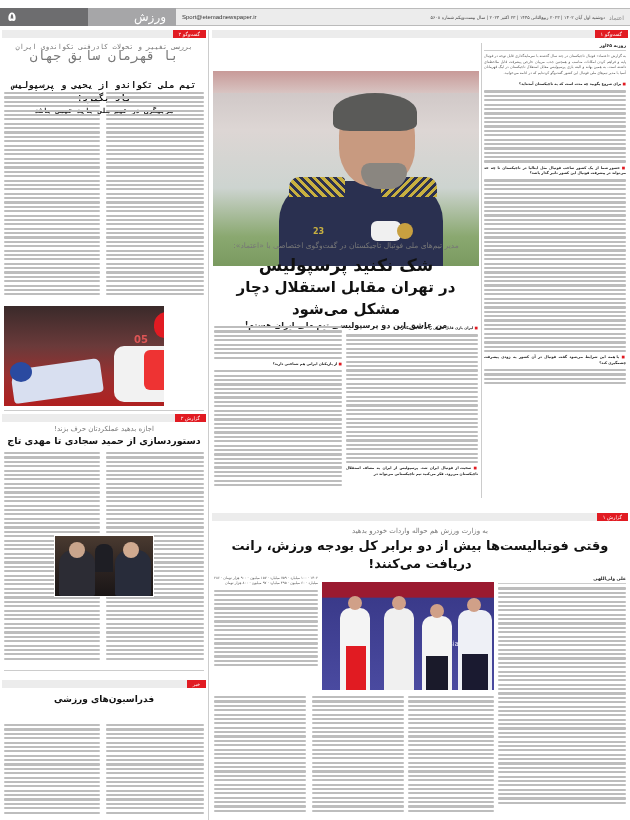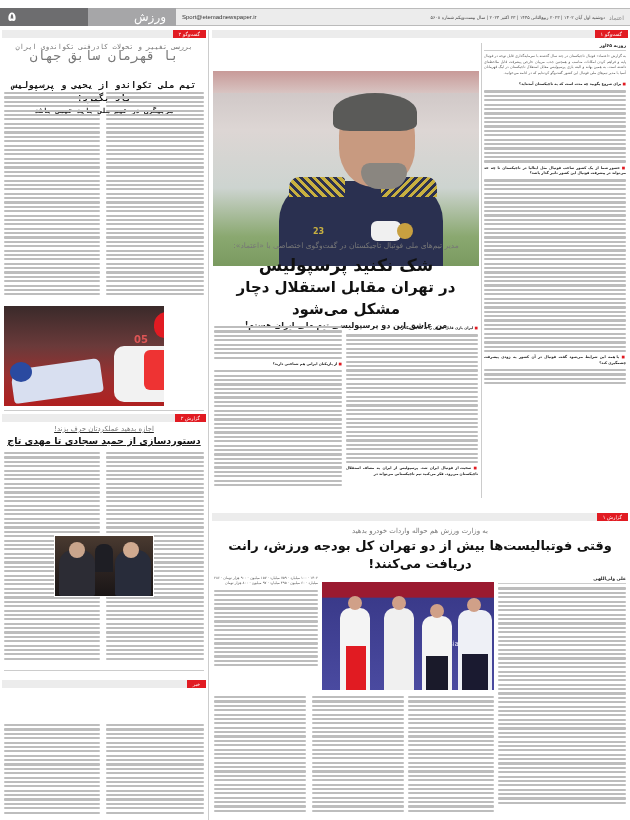--- a/index.html
+++ b/index.html
@@ -174,21 +174,21 @@
   <div style="position:absolute;left:140px;top:44px;width:28px;height:40px;background:#e33;border-radius:6px;"></div>
   <div style="position:absolute;left:150px;top:6px;width:26px;height:26px;background:#e11b22;border-radius:50% 50% 40% 40%;"></div>
   <div style="position:absolute;left:130px;top:28px;font-size:10px;color:#d55;font-weight:bold;direction:ltr;">05</div>
 </div>
 
 <div class="hrule" style="top:410px;left:4px;width:200px;"></div>
 
 <div class="label-bar" style="top:414px;left:2px;width:204px;">
   <span class="red-tag">گزارش ۲</span>
 </div>
-<div class="col" style="top:424px;left:4px;width:200px;text-decoration:underline;">
+<div class="col" style="top:424px;left:4px;width:200px;">
   <div class="subhead" style="font-size:7px;line-height:10px;">اجازه بدهید عملکردتان حرف بزند!</div>
   <div class="headline" style="font-size:9.5px;line-height:14px;">دستوردسازی از حمید سجادی تا مهدی تاج</div>
 </div>
 <div class="col" style="top:452px;left:4px;width:96px;height:215px;">
   <div class="lines">
     <span></span>
       <span></span>
       <span></span>
       <span></span>
       <span></span>
@@ -297,20 +297,21 @@
   <div style="position:absolute;left:68px;top:6px;width:16px;height:16px;background:#d0aa90;border-radius:50%;"></div>
   <div style="position:absolute;left:40px;top:8px;width:18px;height:28px;background:#1e1e24;border-radius:8px 8px 0 0;"></div>
 </div>
 
 <div class="hrule" style="top:670px;left:4px;width:200px;"></div>
 
 <div class="label-bar" style="top:680px;left:2px;width:204px;">
   <span class="red-tag">خبر</span>
 </div>
 <div class="col" style="top:692px;left:4px;width:200px;">
+  <div class="headline" style="font-size:9px;line-height:14px;">فدراسیون‌های ورزشی</div>
 </div>
 <div class="col" style="top:724px;left:4px;width:96px;height:94px;">
   <div class="lines">
     <span></span>
       <span></span>
       <span></span>
       <span></span>
       <span></span>
       <span></span>
       <span></span>
@@ -530,21 +531,21 @@
       <span></span>
       <span></span>
   </div>
 </div>
 
 <div class="label-bar" style="top:513px;left:212px;width:416px;">
   <span class="red-tag">گزارش ۱</span>
 </div>
 <div class="col" style="top:526px;left:212px;width:416px;">
   <div class="subhead" style="font-size:7px;line-height:11px;">به وزارت ورزش هم حواله واردات خودرو بدهید</div>
-  <div class="headline" style="font-size:13px;line-height:18px;">وقتی فوتبالیست‌ها بیش از دو تهران کل بودجه ورزش، رانت</div>
+  <div class="headline" style="font-size:13px;line-height:18px;">وقتی فوتبالیست‌ها بیش از دو برابر کل بودجه ورزش، رانت</div>
   <div class="headline" style="font-size:13px;line-height:18px;">دریافت می‌کنند!</div>
 </div>
 
 <div class="photo" style="top:582px;left:322px;width:172px;height:108px;background:linear-gradient(180deg,#9a1a30 0%,#9a1a30 14%,#3a3a8a 15%,#4a4aa0 100%);">
   <div style="position:absolute;right:4px;top:58px;font-size:7px;color:#e8e8f8;direction:ltr;">Asian Games</div>
   <div style="position:absolute;left:18px;top:26px;width:30px;height:82px;background:#f4f4f4;border-radius:10px 10px 0 0;"></div>
   <div style="position:absolute;left:24px;top:64px;width:20px;height:44px;background:#e11b22;"></div>
   <div style="position:absolute;left:26px;top:14px;width:14px;height:14px;background:#d0a088;border-radius:50%;"></div>
   <div style="position:absolute;left:62px;top:26px;width:30px;height:82px;background:#f0f0f0;border-radius:10px 10px 0 0;"></div>
   <div style="position:absolute;left:70px;top:14px;width:14px;height:14px;background:#d0a088;border-radius:50%;"></div>

